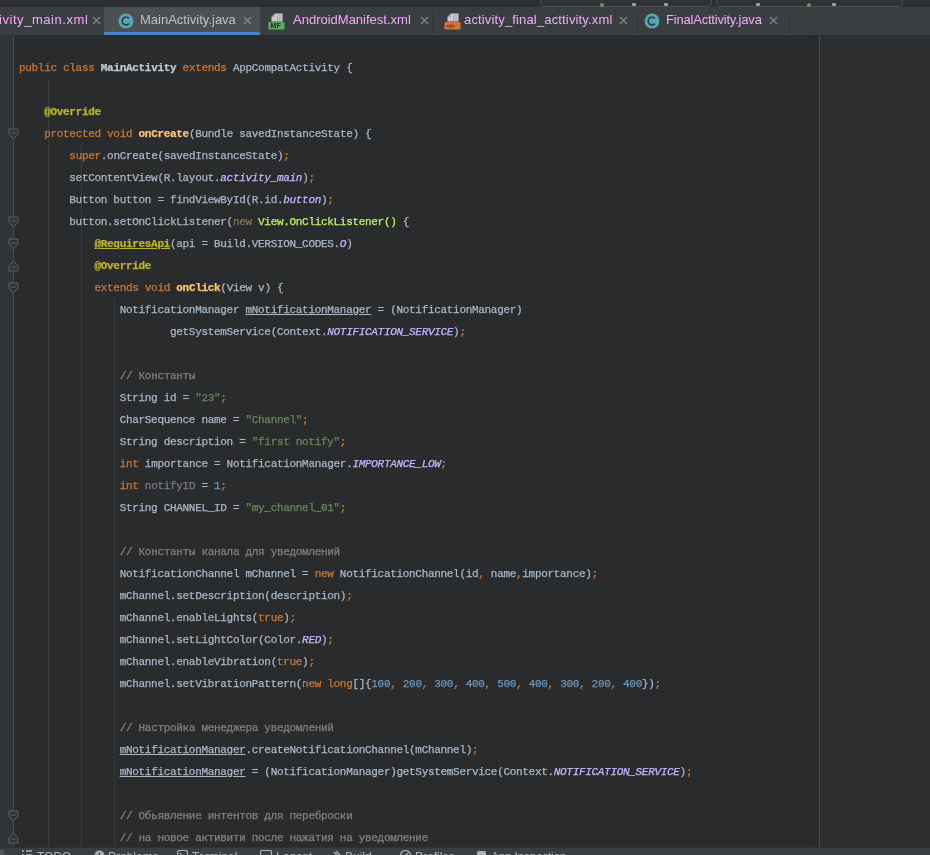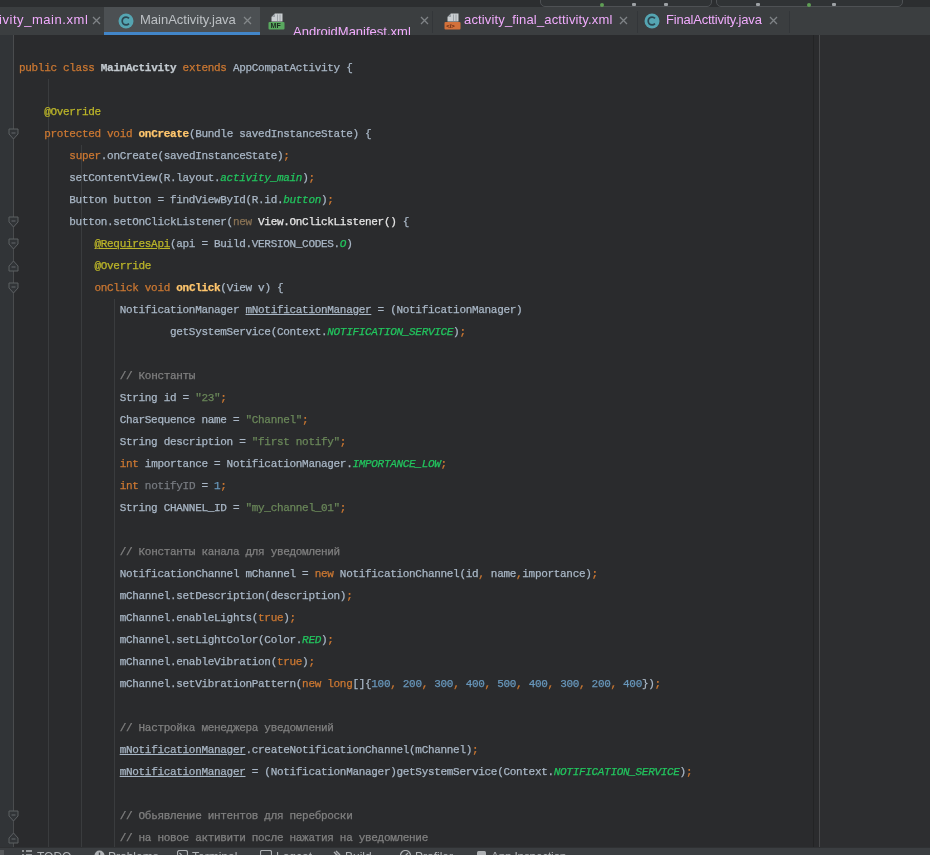--- a/index.html
+++ b/index.html
@@ -24,25 +24,25 @@
 
   
   #editor { left:0; top:35px; width:930px; height:813px; background:#2a2b2d; }
   #gutter { position:absolute; left:0; top:0; width:13px; height:813px; background:#313437; }
   .vline { position:absolute; width:1px; }
   pre#code { position:absolute; left:19px; top:22px; font-family:"Liberation Mono", monospace;
              font-size:11px; line-height:22px; color:#a9b7c6; letter-spacing:-0.31px; -webkit-text-stroke:0.25px currentColor; }
   pre#code span { letter-spacing:inherit; }
   .k { color:#cc7832; }           
   .m { color:#ffc66d; font-weight:bold; }  
-  .a { color:#bbb529; }           
+  .a { color:#bbb529;font-weight:bold; }           
   .s { color:#6a8759; }           
   .c { color:#808080; }           
   .n { color:#6897bb; }           
-  .f { color:#22c55e; font-style:italic; } 
+  .f { color:#c4b5fd; font-style:italic; } 
   .cd { color:#c2c9cf; font-weight:bold; } 
   .u { text-decoration:underline; }        
   .g { color:#777b80; }           
 
   
   #botbar { left:0; top:847px; width:930px; height:8px; background:#3b3e41; border-top:1px solid #2f3133; }
   .bbtxt { position:absolute; top:2px; font-size:12px; color:#b0b3b6; white-space:nowrap; }
   .bbicon { position:absolute; top:2px; }
 </style>
 </head>
@@ -76,21 +76,21 @@
       <path d="M2 2 L9 9 M9 2 L2 9" stroke="#83878a" stroke-width="1.3"></path>
     </svg>
 
   <svg class="abs" style="left:268px; top:6px;" width="17" height="17" viewBox="0 0 17 17">
     <path d="M7 0.5 L14.5 0.5 L14.5 8.5 L3.5 8.5 L3.5 4 Z" fill="#c9cdd0"></path>
     <path d="M7 0.5 L3.5 4 L7 4 Z" fill="#9aa0a5"></path>
     <path d="M9.5 1.5 V8 M12 1.5 V8" stroke="#8f969b" stroke-width="0.8"></path>
     <rect x="0.5" y="9" width="16" height="7.5" rx="1" fill="#59a95f"></rect>
     <text x="2.6" y="15.3" font-family="Liberation Sans" font-size="7" font-weight="bold" fill="#1e2b22">MF</text>
   </svg>
-  <div class="tabtxt" style="left:293px;margin-top:12px;">AndroidManifest.xml</div>
+  <div class="tabtxt" style="left:293px;">AndroidManifest.xml</div>
   <svg class="closex" style="left:419px;" viewBox="0 0 11 11">
       <path d="M2 2 L9 9 M9 2 L2 9" stroke="#7f8386" stroke-width="1.3"></path>
     </svg>
   <div class="sep" style="left:432px;"></div>
 
   <svg class="abs" style="left:444px; top:6px;" width="17" height="17" viewBox="0 0 17 17">
     <path d="M7 0.5 L14.5 0.5 L14.5 8.5 L3.5 8.5 L3.5 4 Z" fill="#c9cdd0"></path>
     <path d="M7 0.5 L3.5 4 L7 4 Z" fill="#9aa0a5"></path>
     <path d="M9.5 1.5 V8 M12 1.5 V8" stroke="#8f969b" stroke-width="0.8"></path>
     <rect x="0.5" y="9" width="16" height="7.5" rx="1" fill="#d3713a"></rect>
@@ -122,24 +122,24 @@
   <div class="vline" style="left:813px; top:0; height:813px; background:#232425;"></div>
   <div class="vline" style="left:819px; top:0; height:813px; background:#48494b;"></div>
   <div class="abs" style="left:820px; top:0; width:110px; height:813px; background:#2d2e30;"></div>
 <pre id="code"><span class="k">public class</span> <span class="cd">MainActivity</span> <span class="k">extends</span> AppCompatActivity {
 
     <span class="a">@Override</span>
     <span class="k">protected void</span> <span class="m">onCreate</span>(Bundle savedInstanceState) {
         <span class="k">super</span>.onCreate(savedInstanceState)<span class="k">;</span>
         setContentView(R.layout.<span class="f">activity_main</span>)<span class="k">;</span>
         Button button = findViewById(R.id.<span class="f">button</span>)<span class="k">;</span>
-        button.setOnClickListener(<span style="color:#8a7355">new</span> <span style="color:#e5e5e5">View.OnClickListener()</span> {
+        button.setOnClickListener(<span style="color:#8a7355">new</span> <span style="color:#bef264">View.OnClickListener()</span> {
             <span class="a u">@RequiresApi</span>(api = Build.VERSION_CODES.<span class="f">O</span>)
             <span class="a">@Override</span>
-            <span class="k">onClick void</span> <span class="m">onClick</span>(View v) {
+            <span class="k">extends void</span> <span class="m">onClick</span>(View v) {
                 NotificationManager <span class="u">mNotificationManager</span> = (NotificationManager)
                         getSystemService(Context.<span class="f">NOTIFICATION_SERVICE</span>)<span class="k">;</span>
 
                 <span class="c">// Константы</span>
                 String id = <span class="s">"23"</span><span class="k">;</span>
                 CharSequence name = <span class="s">"Channel"</span><span class="k">;</span>
                 String description = <span class="s">"first notify"</span><span class="k">;</span>
                 <span class="k">int</span> importance = NotificationManager.<span class="f">IMPORTANCE_LOW</span><span class="k">;</span>
                 <span class="k">int</span> <span class="g">notifyID</span> = <span class="n">1</span><span class="k">;</span>
                 String CHANNEL_ID = <span class="s">"my_channel_01"</span><span class="k">;</span>

